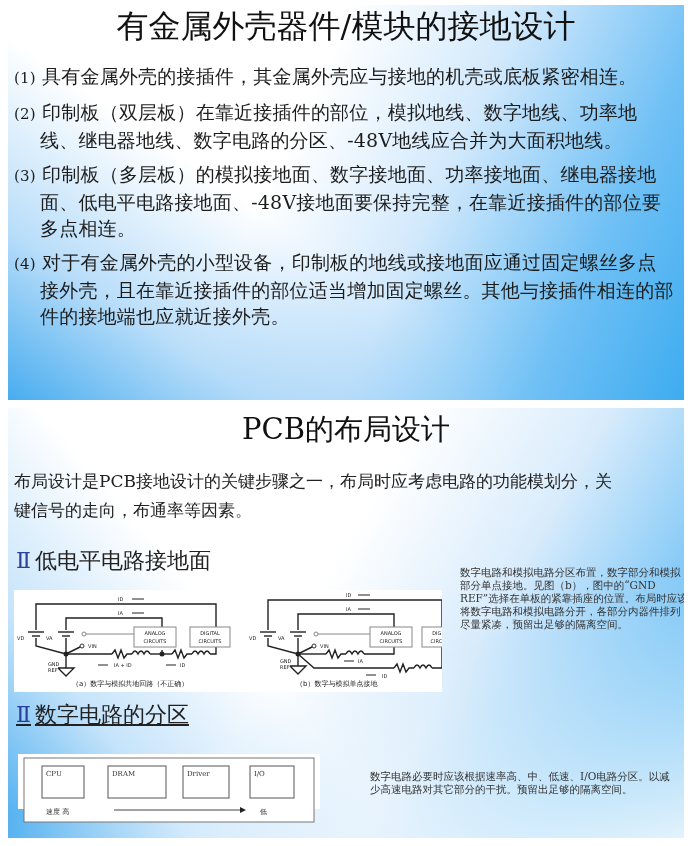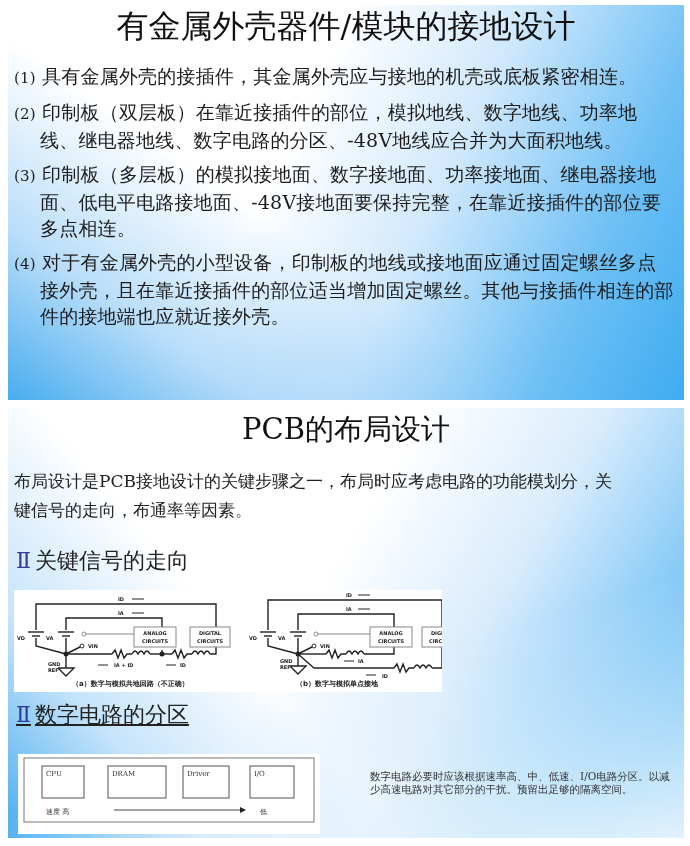--- a/index.html
+++ b/index.html
@@ -46,29 +46,28 @@
   }
   .section-head {
     position: absolute; left: 8px; font-size: 22px; color: #222;
   }
   .section-head .roman { color: #2b3f9e; font-size: 22px; margin-right: 4px; }
   #sec1 { top: 138px; }
   #sec2 { top: 292px; text-decoration: underline; }
   .fig1 {
     position: absolute; left: 6px; top: 182px; width: 428px; height: 102px;
     background: #ffffff;
-    font-weight: bold;
   }
   .fig1 svg { display: block; }
   .desc1 {
     position: absolute; left: 452px; top: 158px; width: 230px;
     font-size: 10.5px; line-height: 13px; color: #333;
   }
   .fig2 {
-    position: absolute; left: 10px; top: 346px; width: 302px; height: 80px;
+    position: absolute; left: 10px; top: 346px; width: 302px; height: 55px;
     background: #ffffff;
   }
   .desc2 {
     position: absolute; left: 362px; top: 362px; width: 300px;
     font-size: 10.5px; line-height: 13px; color: #333;
   }
   .cap { font-family: "DejaVu Sans", sans-serif; }
 </style>
 </head>
 <body>
@@ -87,21 +86,21 @@
 </div>
 
 <div class="slide" id="slide2">
   <div class="overlay"></div>
   <div class="overlay2"></div>
   <div class="content">
     <div class="title">PCB的布局设计</div>
     <div class="intro">布局设计是PCB接地设计的关键步骤之一，布局时应考虑电路的功能模划分，关键信号的走向，布通率等因素。</div>
 
     <div class="section-head" id="sec1">
-      <span class="roman">Ⅱ</span><span>关键信号的走向</span>
+      <span class="roman">Ⅱ</span><span>低电平电路接地面</span>
     </div>
 
     <div class="fig1">
       <svg width="428" height="102" viewBox="0 0 428 102" font-family="DejaVu Sans, sans-serif">
 
         <g stroke="#222" stroke-width="1.4" fill="none">
           <polyline points="22,40 22,14 202,14 202,52"></polyline>
           <polyline points="52,40 52,28 148,28 148,44"></polyline>
           <line x1="14" y1="42" x2="30" y2="42"></line>
             <line x1="18" y1="46" x2="26" y2="46"></line>
@@ -208,20 +207,21 @@
             <line x1="112" y1="5" x2="124" y2="5"></line>
               <line x1="112" y1="19" x2="124" y2="19"></line>
             <line x1="98" y1="71" x2="108" y2="71"></line>
               <line x1="120" y1="85" x2="130" y2="85"></line>
           </g>
           <text x="50" y="96" font-size="7" fill="#222" class="cap">（b）数字与模拟单点接地</text>
         </g>
       </svg>
     </div>
 
+    <div class="desc1">数字电路和模拟电路分区布置，数字部分和模拟部分单点接地。见图（b），图中的“GND REF”选择在单板的紧靠插座的位置。布局时应该将数字电路和模拟电路分开，各部分内器件排列尽量紧凑，预留出足够的隔离空间。</div>
 
     <div class="section-head" id="sec2">
       <span class="roman">Ⅱ</span><span>数字电路的分区</span>
     </div>
 
     <div class="fig2">
       <svg width="302" height="74" viewBox="0 0 302 74" font-family="DejaVu Serif, serif">
         <rect x="6" y="4" width="290" height="64" fill="#fff" stroke="#777" stroke-width="1"></rect>
         <g fill="none" stroke="#555" stroke-width="1">
           <rect x="24" y="12" width="42" height="32"></rect>

